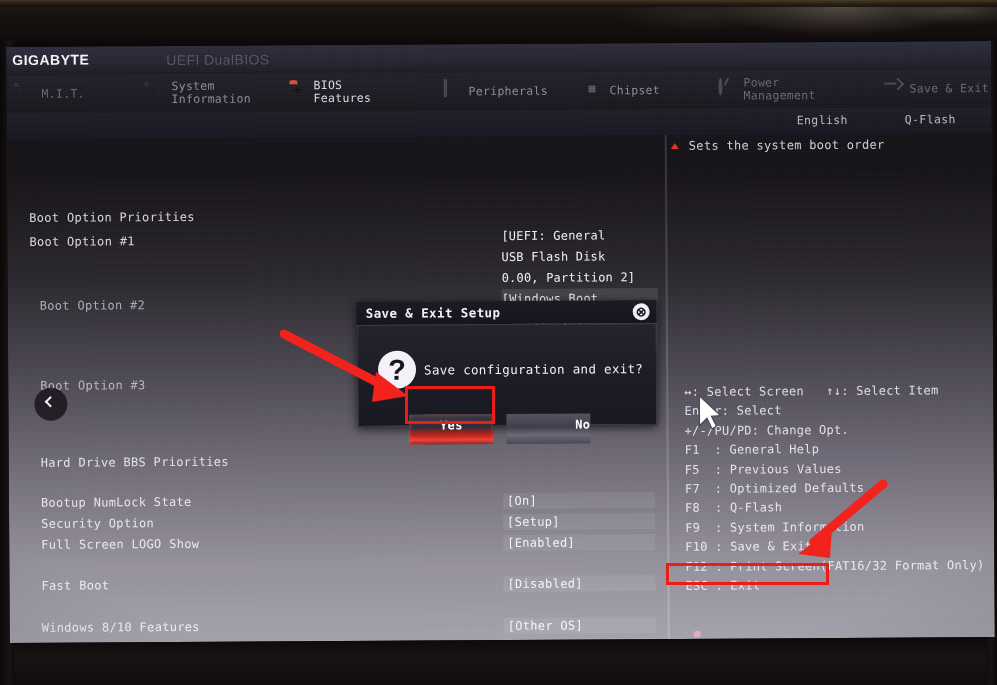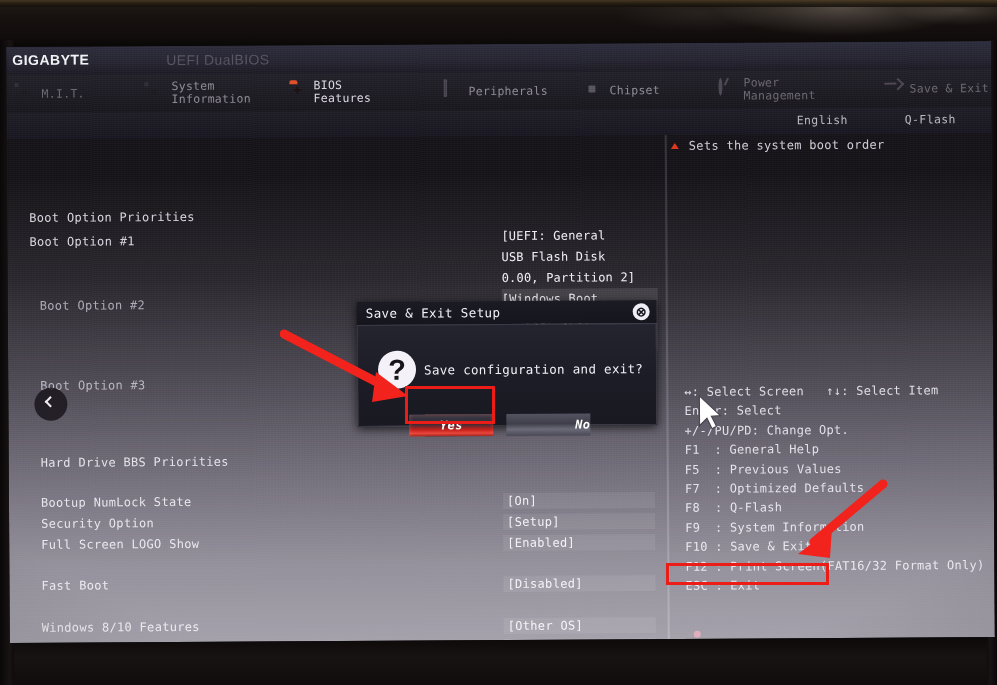--- a/index.html
+++ b/index.html
@@ -275,21 +275,21 @@
     box-shadow: 0 2px 10px rgba(0,0,0,.7);
     transform: rotate(-0.35deg);
   }
   .dlg-title {
     position: relative; height: 24px;
     background: linear-gradient(180deg,#1b1b24 0%, #15151d 100%);
     border-bottom: 1px solid #3a3a48;
   }
   .dlg-title-text {
     position: absolute; left: 9px; top: 4px;
-    font-size: 12.5px; color: #f3f1f7; font-weight: normal; letter-spacing: .4px;
+    font-size: 12.5px; color: #f3f1f7; font-weight: bold; letter-spacing: .4px;
   }
   .dlg-close {
     position: absolute; right: 7px; top: 3px;
     width: 17px; height: 17px; border-radius: 50%;
     background: #f0eef5; color: #15151d;
     font-family: "Liberation Sans", sans-serif;
     font-size: 13px; line-height: 17px; text-align: center;
     font-weight: bold;
   }
   .dlg-body {
@@ -305,23 +305,23 @@
     font-family: "Liberation Sans", sans-serif;
     font-size: 29px; font-weight: bold; color: #16151c;
     text-align: center; line-height: 38px;
   }
   .dlg-msg {
     position: absolute; left: 66px; top: 37px;
     font-size: 12.5px; color: #f0eef6; letter-spacing: .3px; white-space: nowrap;
   }
   .dlg-btn {
     position: absolute; top: 89px;
-    width: 84px; height: 22px;
+    width: 84px; height: 30px;
     font-size: 12px; color: #ffffff; font-weight: bold;
-    text-align: center; line-height: 22px; letter-spacing: .4px; font-style: italic;
+    text-align: center; line-height: 22px; letter-spacing: .4px;
   }
   .dlg-btn.yes {
     left: 51px;
     background: linear-gradient(180deg,#3b3a46 0%, #2e2d38 42%, #c6211a 70%, #e8463c 86%, #8d1611 100%);
     box-shadow: inset 0 0 4px rgba(255,120,100,.4);
   }
   .dlg-btn.no {
     left: 148px;
     background: linear-gradient(180deg,#545361 0%, #3f3e4a 45%, #6b6a78 70%, #4a4956 100%);
     text-align: right;

